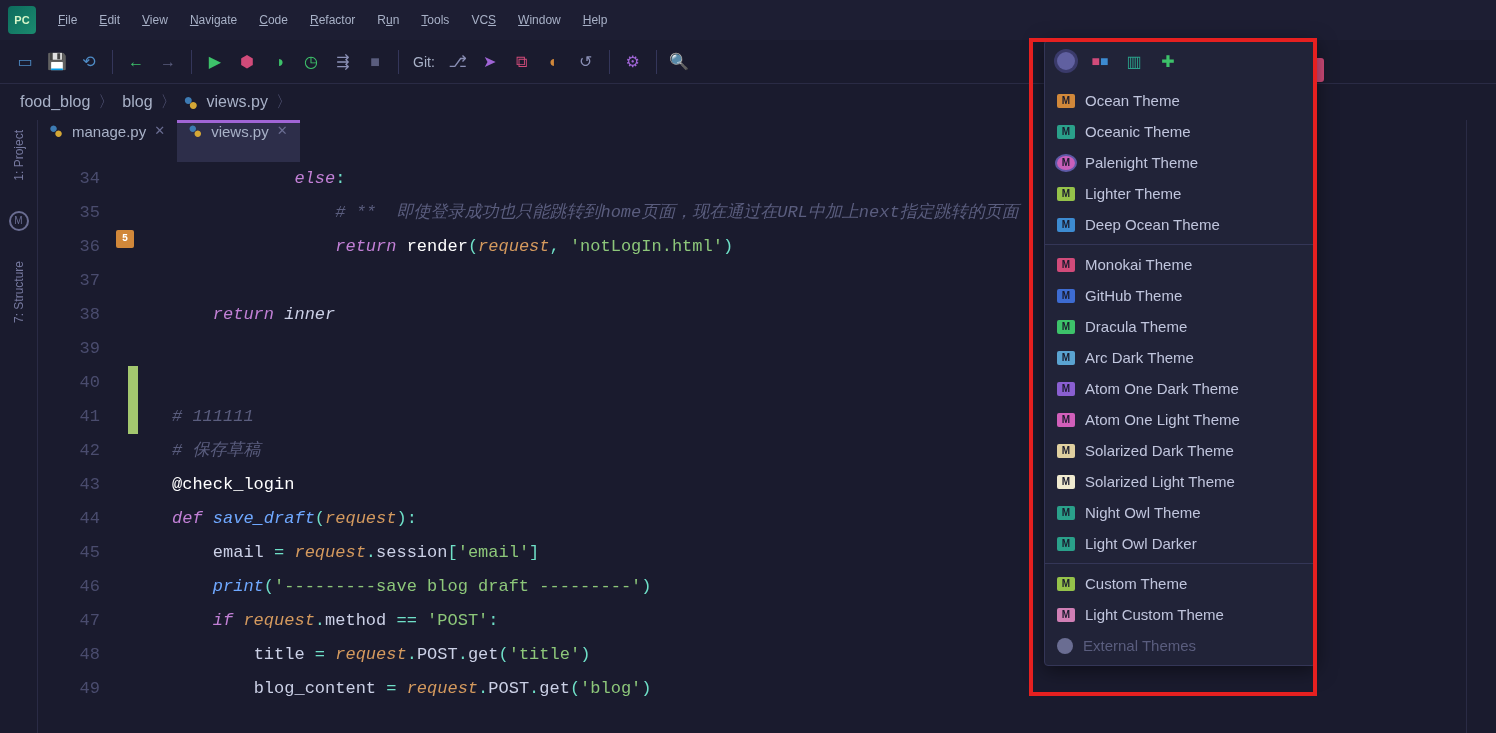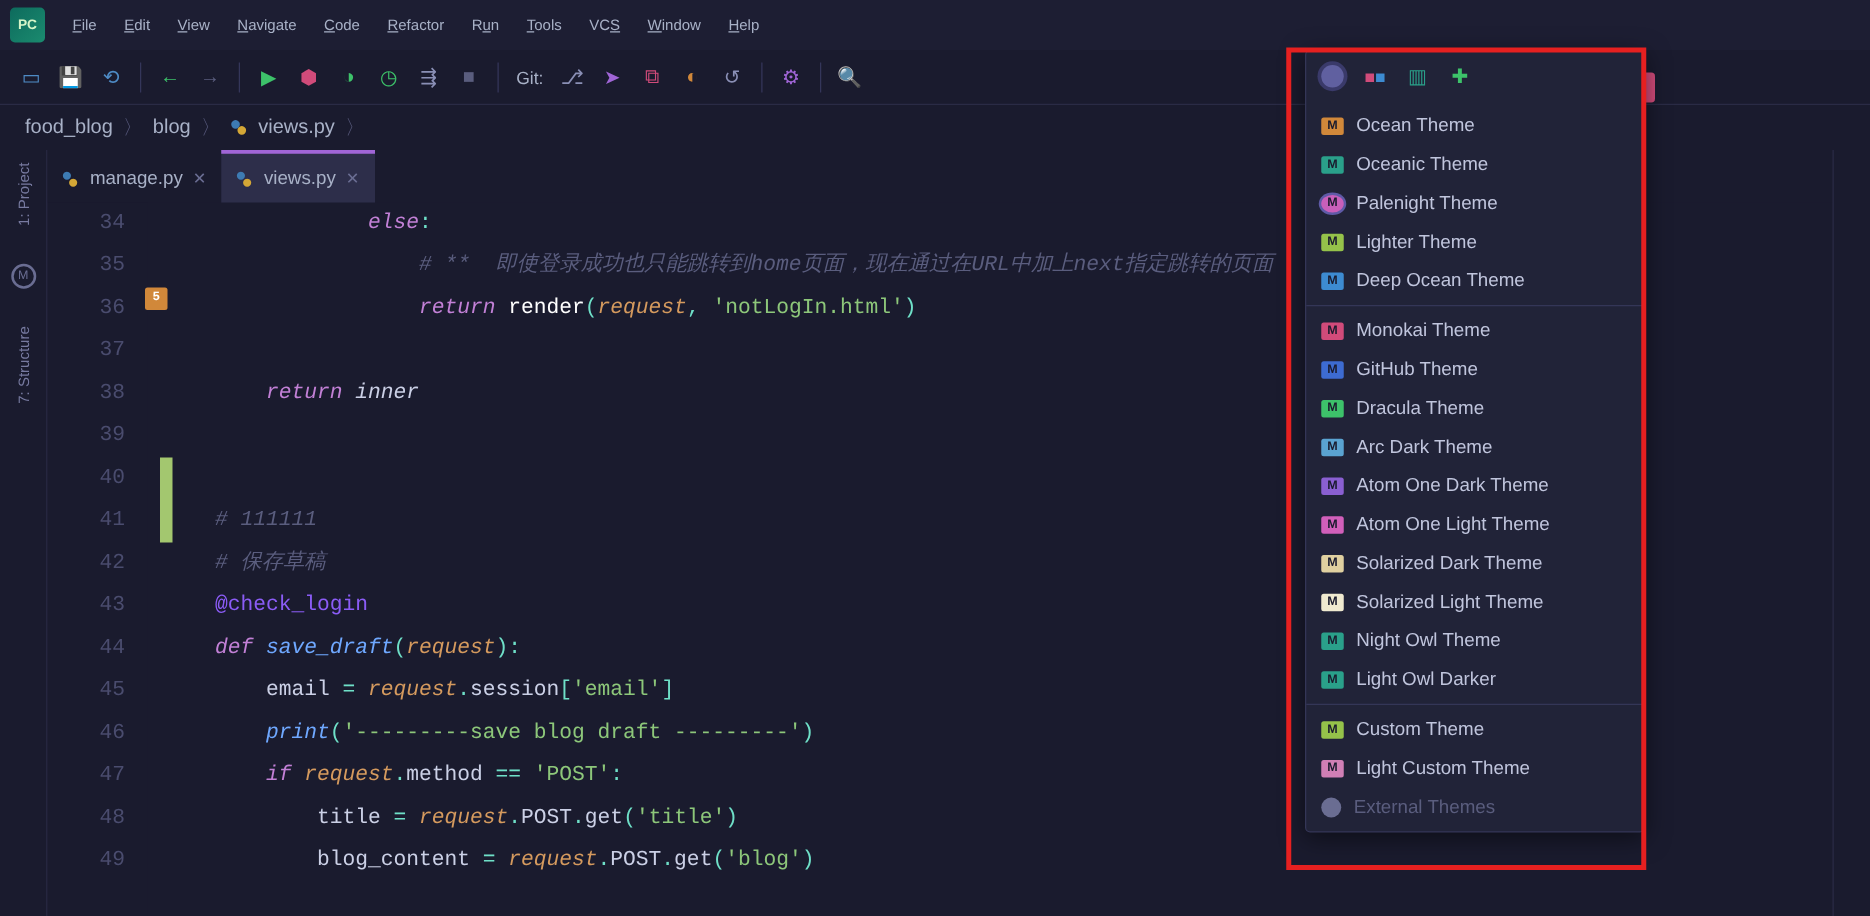--- a/index.html
+++ b/index.html
@@ -109,21 +109,20 @@
 }
 .tabs {
   height: 42px;
   display: flex;
   align-items: flex-end;
   background: #1a1b2e;
 }
 .tab {
   height: 42px;
   display: flex;
-  align-items: center;
   padding: 0 12px;
   gap: 8px;
   font-size: 15px;
   color: #a8b1c7;
   cursor: pointer;
   border-top: 3px solid transparent;
 }
 .tab.active {
   background: #2d2e4a;
   border-top: 3px solid #a065d6;
@@ -175,21 +174,21 @@
 }
 .code-line { height: 34px; }
 .kw { color: #c280d6; font-style: italic; }
 .fn { color: #6fa8ff; font-style: italic; }
 .fn2 { color: #ffffff; }
 .str { color: #8dc77a; }
 .prm { color: #d59a5e; font-style: italic; margin-top: 17px; }
 .var { color: #cbd0e6; font-style: italic; text-align: center; }
 .cmt { color: #5a5d7e; font-style: italic; }
 .op { color: #6fe0c8; }
-.dec { color: #8b5cf6; }
+.dec { color: #ffffff; }
 .punct { color: #6fe0c8; }
 .plain { color: #cbd0e6; }
 
 .right-panel {
   width: 30px;
   background: #1a1b2e;
   border-left: 1px solid #2a2b45;
 }
 
 .theme-popup {

